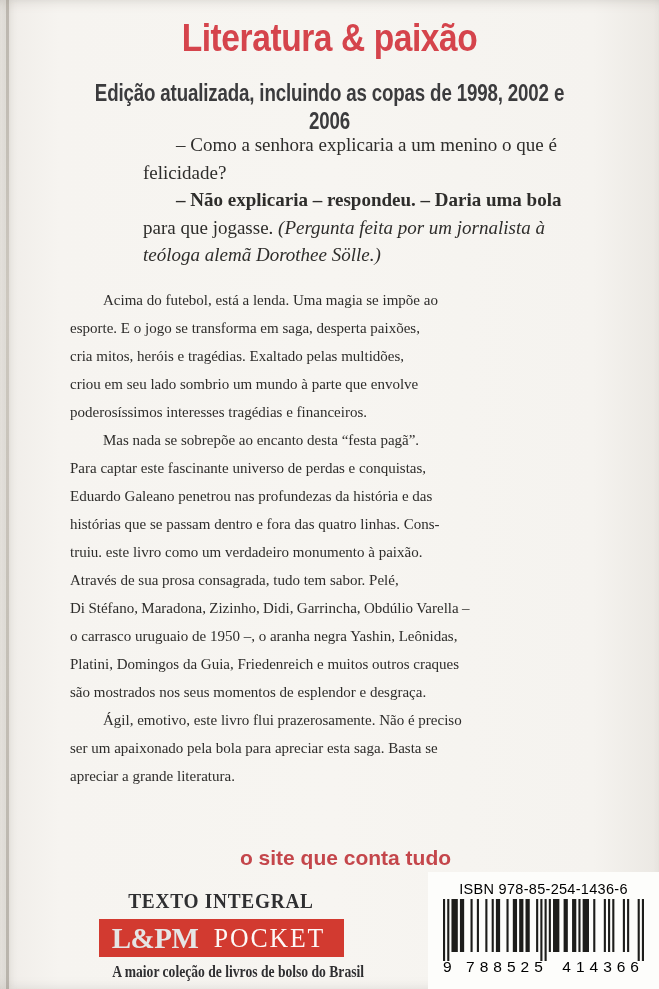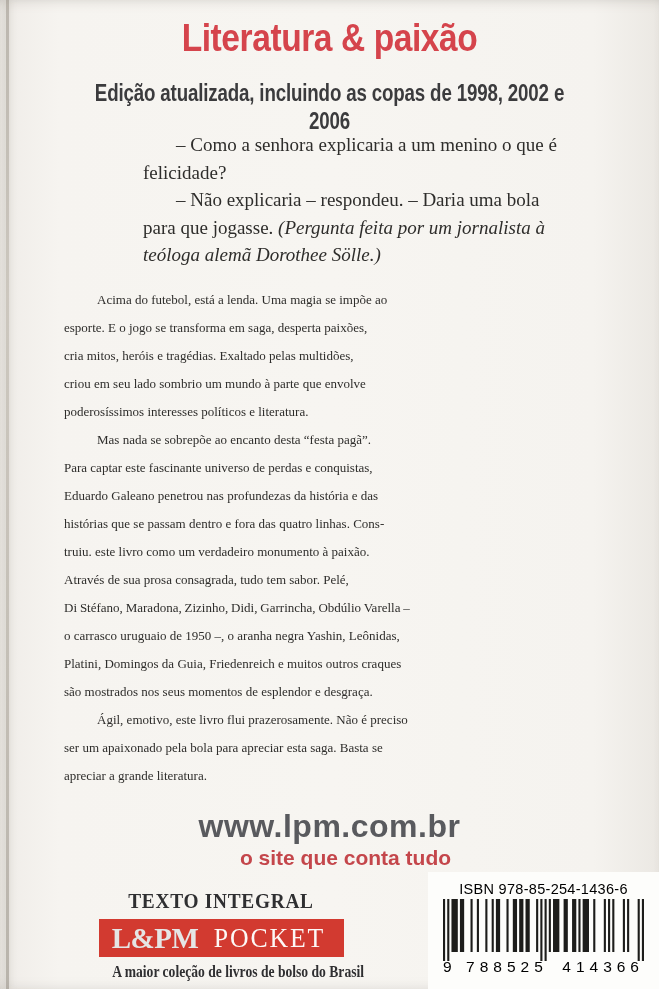--- a/index.html
+++ b/index.html
@@ -29,21 +29,21 @@
   .subtitle{
     position:absolute;top:79px;left:0;width:100%;
     text-align:center;
     font-family:"Liberation Sans",sans-serif;
     font-weight:bold;font-size:24px;letter-spacing:-0.2px;
     color:#3b3b3d;
     transform:scaleX(.78);transform-origin:center;
   }
   .quote{position:absolute;left:143px;top:131px;width:456px;font-size:19px;}
   .quote .bline{height:27.5px;line-height:27.5px;}
-  .bodytext{position:absolute;left:64px;top:286px;width:520px;font-size:13px;}
+  .bodytext{position:absolute;left:70px;top:286px;width:520px;font-size:15px;}
   .bodytext .bline{height:28px;line-height:28px;}
   .bline{white-space:nowrap;overflow:visible;}
   .bline .indent{display:inline-block;width:33px;}
   .it{font-style:italic;}
   .site-url{
     position:absolute;top:808px;left:0;width:100%;text-align:center;
     font-family:"Liberation Sans",sans-serif;font-weight:bold;
     font-size:32px;letter-spacing:.5px;color:#595a5e;
   }
   .site-tagline{
@@ -92,47 +92,46 @@
 
 <div class="cover">
   <div class="edge-line"></div>
 
   <h1 class="title">Literatura &amp; paixão</h1>
   <div class="subtitle">Edição atualizada, incluindo as copas de 1998, 2002 e 2006</div>
 
   <div class="quote" id="quote-block">
       <div class="bline" style="word-spacing: 0px;"><span class="indent"></span><span>– Como a senhora explicaria a um menino o que é</span></div>
       <div class="bline"><span>felicidade?</span></div>
-      <div class="bline" style="word-spacing: 0px;"><span class="indent"></span><span>– Não explicaria – respondeu. – Daria uma bola</span></div>
+      <div class="bline" style="word-spacing: 0px; font-weight: bold;"><span class="indent"></span><span>– Não explicaria – respondeu. – Daria uma bola</span></div>
       <div class="bline" style="word-spacing: 0px;"><span>para que jogasse. </span><span class="it">(Pergunta feita por um jornalista à</span></div>
       <div class="bline"><span class="it">teóloga alemã Dorothee Sölle.)</span></div>
     </div>
 
   <div class="bodytext" id="body-block">
       <div class="bline" style="word-spacing: 0px;"><span class="indent"></span><span>Acima do futebol, está a lenda. Uma magia se impõe ao</span></div>
       <div class="bline" style="word-spacing: 0px;"><span>esporte. E o jogo se transforma em saga, desperta paixões,</span></div>
       <div class="bline" style="word-spacing: 0px;"><span>cria mitos, heróis e tragédias. Exaltado pelas multidões,</span></div>
       <div class="bline" style="word-spacing: 0px;"><span>criou em seu lado sombrio um mundo à parte que envolve</span></div>
-      <div class="bline"><span>poderosíssimos interesses políticos e literatura.</span></div>
+      <div class="bline"><span>poderosíssimos interesses tragédias e financeiros.</span></div>
       <div class="bline" style="word-spacing: 0px;"><span class="indent"></span><span>Mas nada se sobrepõe ao encanto desta “festa pagã”.</span></div>
       <div class="bline" style="word-spacing: 0px;"><span>Para captar este fascinante universo de perdas e conquistas,</span></div>
       <div class="bline" style="word-spacing: 0px;"><span>Eduardo Galeano penetrou nas profundezas da história e das</span></div>
       <div class="bline" style="word-spacing: 0px;"><span>histórias que se passam dentro e fora das quatro linhas. Cons-</span></div>
       <div class="bline" style="word-spacing: 0px;"><span>truiu. este livro como um verdadeiro monumento à paixão.</span></div>
       <div class="bline" style="word-spacing: 0px;"><span>Através de sua prosa consagrada, tudo tem sabor. Pelé,</span></div>
       <div class="bline" style="word-spacing: -0.375px;"><span>Di Stéfano, Maradona, Zizinho, Didi, Garrincha, Obdúlio Varella –</span></div>
       <div class="bline" style="word-spacing: 0px;"><span>o carrasco uruguaio de 1950 –, o aranha negra Yashin, Leônidas,</span></div>
       <div class="bline" style="word-spacing: 0px;"><span>Platini, Domingos da Guia, Friedenreich e muitos outros craques</span></div>
       <div class="bline"><span>são mostrados nos seus momentos de esplendor e desgraça.</span></div>
       <div class="bline" style="word-spacing: 0px;"><span class="indent"></span><span>Ágil, emotivo, este livro flui prazerosamente. Não é preciso</span></div>
       <div class="bline" style="word-spacing: 0px;"><span>ser um apaixonado pela bola para apreciar esta saga. Basta se</span></div>
       <div class="bline"><span>apreciar a grande literatura.</span></div>
     </div>
 
-  <div class="site-url">www.lpm.com.br</div>
   <div class="site-tagline">o site que conta tudo</div>
 
   <div class="pub-block">
     <div class="texto-integral">TEXTO INTEGRAL</div>
     <div class="lpm-box">
       <span class="lpm">L&amp;PM</span>
       <span class="pocket">POCKET</span>
     </div>
     <div class="pub-slogan">A maior coleção de livros de bolso do Brasil</div>
   </div>

